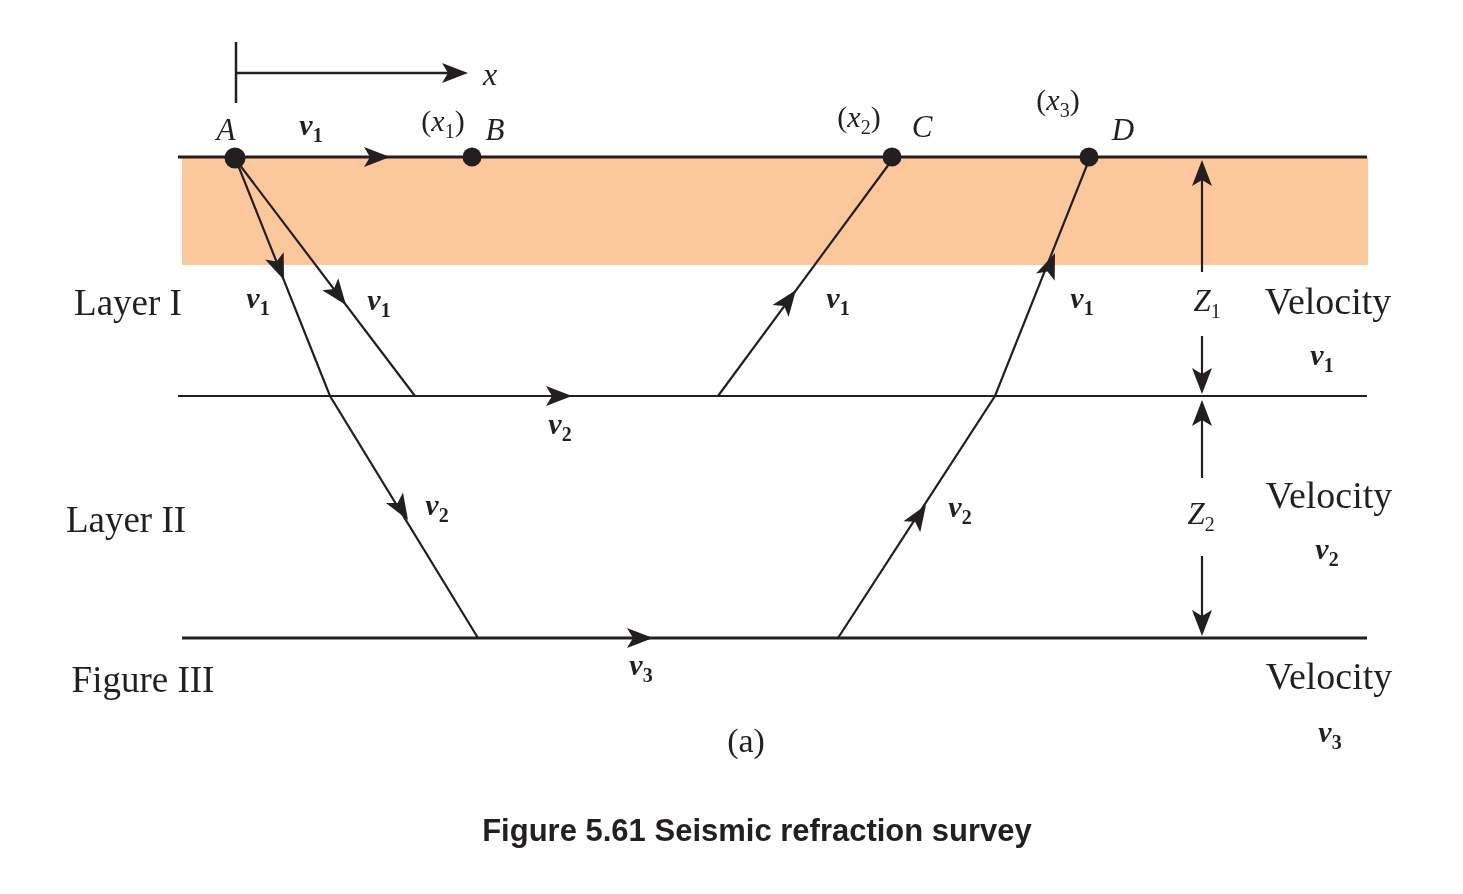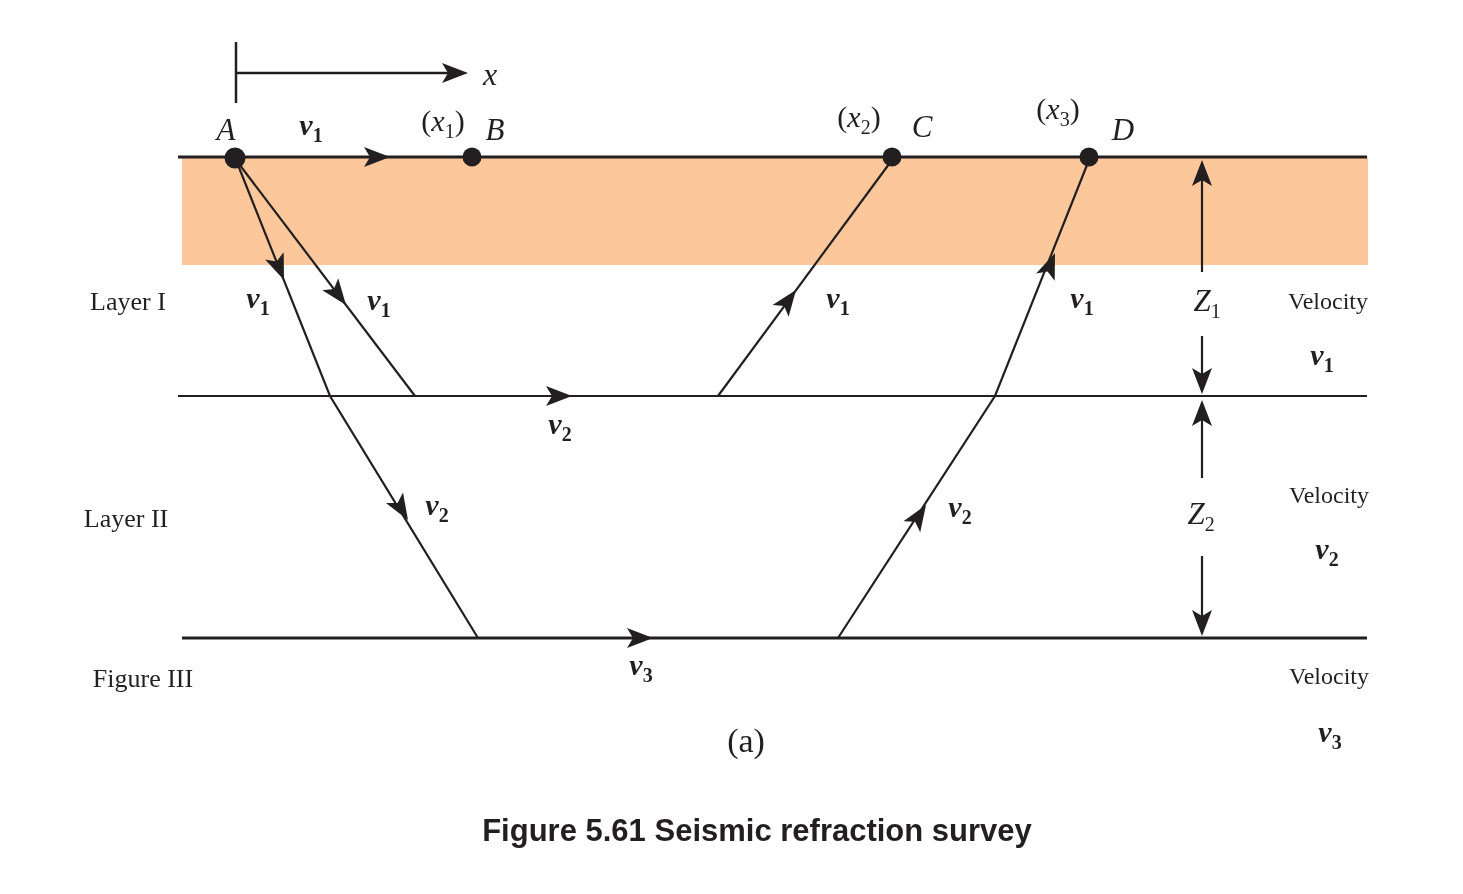--- a/index.html
+++ b/index.html
@@ -2,22 +2,22 @@
 <html style="--ink: #231F20;"><head>
 <meta charset="utf-8">
 <style>
   html,body{margin:0;padding:0;background:#ffffff;}
   body{color:var(--ink,#231f20);}
   #stage{position:relative;width:1463px;height:894px;background:#ffffff;overflow:hidden;
          font-family:"Liberation Serif",serif;}
   #fig-svg{position:absolute;left:0;top:0;color:var(--ink,#231f20);}
   .lbl{position:absolute;transform:translate(-50%,-50%);white-space:nowrap;line-height:1;
        color:var(--ink,#231f20);}
-  .layer-label{font-size:26px;text-align:center;}
-  .velocity-label{font-size:24px;}
+  .layer-label{font-size:37px;text-align:center;}
+  .velocity-label{font-size:38px;}
   .pt{font-size:31px;font-style:italic;}
   .axis-label{font-size:32px;font-style:italic;}
   .var{font-size:30px;font-style:italic;font-weight:bold;}
   .var sub{font-size:20px;font-style:normal;font-weight:bold;}
   .dim{font-size:31px;font-style:italic;}
   .dim sub{font-size:20px;font-style:normal;}
   .paren{font-size:30px;}
   .paren .base{font-style:italic;}
   .paren sub{font-size:20px;}
   .panel-caption{font-size:34px;}
@@ -79,21 +79,21 @@
 
   <div class="lbl axis-label" style="left:490px;top:74px"><span>x</span></div>
 
   <div class="lbl pt" style="left:226px;top:129px"><span>A</span></div>
   <div class="lbl pt" style="left:495px;top:129px"><span>B</span></div>
   <div class="lbl pt" style="left:922px;top:126px"><span>C</span></div>
   <div class="lbl pt" style="left:1123px;top:129px"><span>D</span></div>
 
   <div class="lbl paren" style="left:443px;top:123px"><span>(</span><span class="base">x</span><sub>1</sub><span>)</span></div>
   <div class="lbl paren" style="left:859px;top:119px"><span>(</span><span class="base">x</span><sub>2</sub><span>)</span></div>
-  <div class="lbl paren" style="left:1058px;top:111px"><span>(</span><span class="base">x</span><sub>3</sub><span>)</span></div>
+  <div class="lbl paren" style="left:1058px;top:102px"><span>(</span><span class="base">x</span><sub>3</sub><span>)</span></div>
 
   <div class="lbl var" style="left:311px;top:127px"><span>v</span><sub>1</sub></div>
   <div class="lbl var" style="left:258px;top:300px"><span>v</span><sub>1</sub></div>
   <div class="lbl var" style="left:379px;top:302px"><span>v</span><sub>1</sub></div>
   <div class="lbl var" style="left:838px;top:300px"><span>v</span><sub>1</sub></div>
   <div class="lbl var" style="left:1082px;top:300px"><span>v</span><sub>1</sub></div>
 
   <div class="lbl var" style="left:560px;top:426px"><span>v</span><sub>2</sub></div>
   <div class="lbl var" style="left:437px;top:507px"><span>v</span><sub>2</sub></div>
   <div class="lbl var" style="left:960px;top:509px"><span>v</span><sub>2</sub></div>

